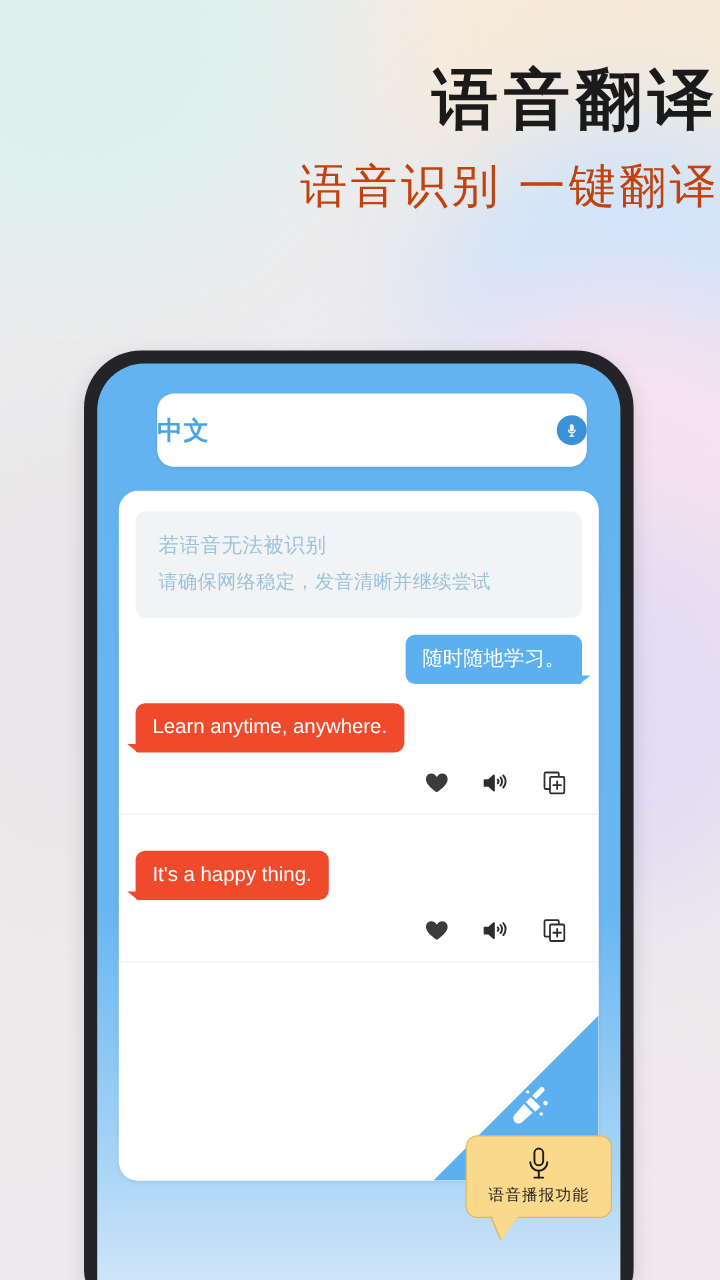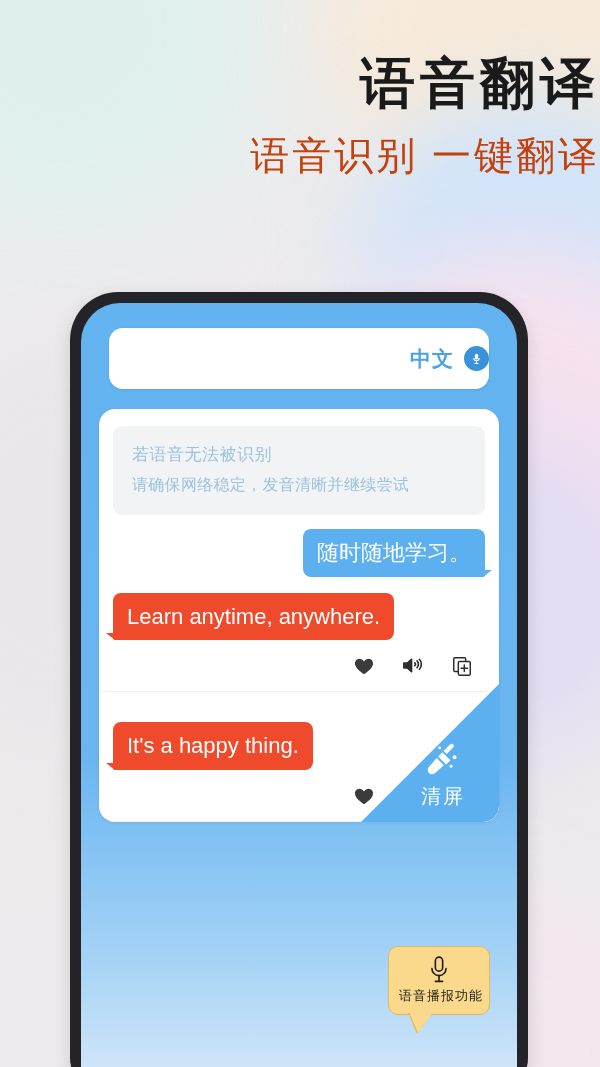--- a/index.html
+++ b/index.html
@@ -103,43 +103,43 @@
     padding: 25px 28px 0 28px;
     box-sizing: border-box;
   }
   .lang-btn {
     flex: 1;
     height: 61px;
     background: #ffffff;
     border-radius: 14px;
     display: flex;
     align-items: center;
-    justify-content: flex-end;
-    gap: 10px;
+    justify-content: space-between;
     box-shadow: 0 1px 3px rgba(0,0,0,0.08);
     cursor: pointer;
+    margin-left: 22px;
   }
   .lang-label { font-size: 21px; font-weight: 600; letter-spacing: 1px; }
   .lang-label.zh { color: #4ba3e3; }
   .lang-label.en { color: #ea492c; }
   .mic-badge {
     width: 25px; height: 25px;
     border-radius: 50%;
     display: flex; align-items: center; justify-content: center;
   }
   .mic-badge.blue { background: #3b92d8; }
   .mic-badge.red  { background: #e03b1e; }
   .mic-badge svg { display: block; }
 
   
   #chat-card {
     margin: 20px 18px 0 18px;
     background: #ffffff;
     border-radius: 16px;
-    height: 413px;
+    height: 575px;
     position: relative;
     overflow: hidden;
     box-shadow: 0 1px 4px rgba(0,0,0,0.06);
   }
 
   
   #notice {
     margin: 17px 14px 0 14px;
     background: #f2f3f5;
     border-radius: 9px;
@@ -162,21 +162,21 @@
     padding: 14px 14px 10px 14px;
     border-bottom: 1px solid #eef0f2;
     position: relative;
   }
   .row-right { display: flex; justify-content: flex-end; }
   .row-left  { display: flex; justify-content: flex-start; margin-top: 16px; }
 
   .bubble {
     max-width: 78%;
     padding: 9px 14px;
-    font-size: 22px;
+    font-size: 17px;
     color: #ffffff;
     line-height: 1.35;
     position: relative;
   }
   .bubble-blue {
     background: #5cb0ef;
     border-radius: 8px 8px 2px 8px;
   }
   .bubble-blue::after {
     content: "";
@@ -209,27 +209,27 @@
     display: flex; align-items: center; justify-content: center;
     cursor: pointer;
   }
   .action-icon svg { display: block; }
 
   
   #tooltip {
     position: absolute;
     left: 307px;
     top: 643px;
-    width: 102px;
+    width: 122px;
     background: #fbd98c;
     border: 1px solid #ddb968;
     border-radius: 10px;
     padding: 8px 6px 9px 6px;
     box-sizing: border-box;
-    text-align: right;
+    text-align: center;
     z-index: 40;
   }
   #tooltip-mic { display: flex; justify-content: center; margin-bottom: 2px; }
   #tooltip-text {
     font-size: 13px;
     color: #1d1d1d;
     letter-spacing: 1px;
     white-space: nowrap;
   }
   #tooltip-tail {

